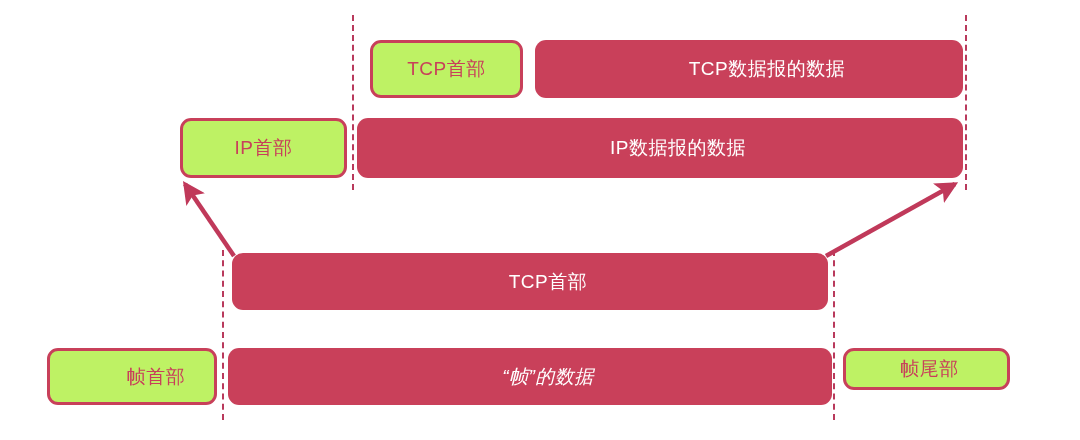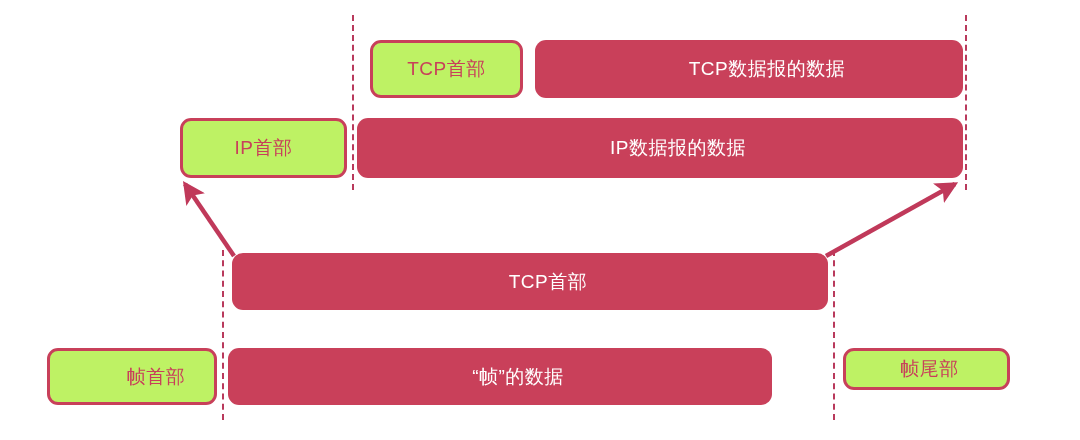--- a/index.html
+++ b/index.html
@@ -87,20 +87,20 @@
     <span>IP数据报的数据</span>
   </div>
 
   <div class="box filled" style="left:232px; top:253px; width:596px; height:57px;">
     <span>TCP首部</span>
   </div>
 
   <div class="box outlined" style="left:47px; top:348px; width:170px; height:57px;padding-left:48px;">
     <span>帧首部</span>
   </div>
-  <div class="box filled" style="left:228px; top:348px; width:544px; height:57px;">
+  <div class="box filled" style="left:228px; top:348px; width:604px; height:57px;font-style:italic;">
     <span>“帧”的数据</span>
   </div>
   <div class="box outlined" style="left:843px; top:348px; width:167px; height:42px;padding-left:6px;">
     <span>帧尾部</span>
   </div>
 
 </div>
 
 </body></html>

